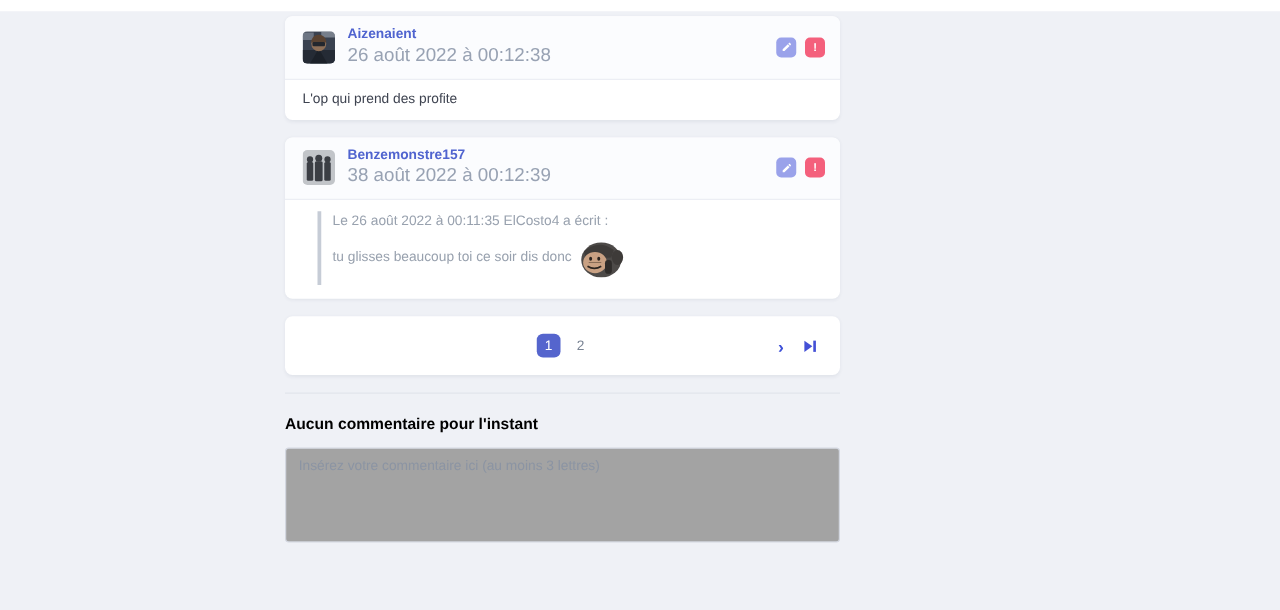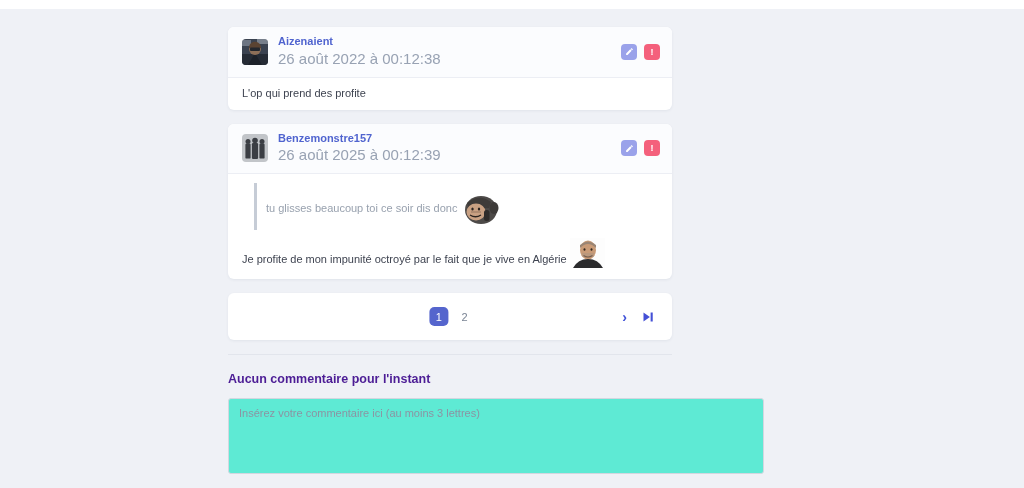--- a/index.html
+++ b/index.html
@@ -1,19 +1,19 @@
 <!DOCTYPE html>
 <html><head>
 <meta charset="utf-8">
 <style>
   * { margin:0; padding:0; box-sizing:border-box; }
   html,body { width:1024px; height:488px; overflow:hidden; }
   body { background:#eff1f6; font-family:"Liberation Sans", sans-serif; position:relative; }
   .top-bar { position:absolute; top:0; left:0; width:1024px; height:9px; background:#ffffff; }
-  .content-col { position:absolute; left:228px; top:27px; width:444px; }
+  .content-col { position:absolute; left:228px; top:13px; width:444px; }
 
   .card { background:#ffffff; border-radius:6px; box-shadow:0 1px 3px rgba(45,55,90,.07); overflow:hidden; }
   .post-card { margin-bottom:14px; }
   .post-header { display:flex; align-items:center; padding:8px 12px 8px 14px; background:#fbfcfe; border-bottom:1px solid #eceef4; }
   .avatar { width:26px; height:26px; border-radius:4px; overflow:hidden; flex:0 0 auto; }
   .avatar svg { display:block; }
   .author-block { margin-left:10px; line-height:1.25; }
   .author-name { font-size:11px; font-weight:bold; color:#5064cf; text-decoration:none; display:block; }
   .post-date { font-size:15px; color:#98a2b3; display:block; margin-top:1px; }
   .post-actions { margin-left:auto; display:flex; gap:7px; }
@@ -36,22 +36,22 @@
   .page-group { position:absolute; left:50%; transform:translateX(-54%); display:flex; align-items:center; }
   .page-current { width:19px; height:19px; background:#5565cd; color:#fff; font-size:11px; border:none; border-radius:5px; display:flex; align-items:center; justify-content:center; cursor:pointer; }
   .page-link { margin-left:13px; font-size:11px; color:#7a8494; text-decoration:none; cursor:pointer; }
   .page-nav { margin-left:auto; display:flex; align-items:center; gap:15px; }
   .nav-next { color:#3f51d8; font-size:14px; font-weight:bold; line-height:1; cursor:pointer; background:none; border:none; }
   .nav-last { cursor:pointer; background:none; border:none; padding:0; display:flex; }
 
   .divider { border:none; border-top:1px solid #e2e5ec; margin-top:14px; width:444px; }
 
   .comments { margin-top:17px; }
-  .comments-heading { font-size:12.5px; font-weight:bold; color:#4c1d95; }
-  .comment-box { margin-top:12px; width:536px; height:76px; border:1px solid #d3d7e0; border-radius:3px; background:#5eead4; padding:8px 10px; font-size:11px; font-family:"Liberation Sans", sans-serif; color:#3e4350; resize:none; }
+  .comments-heading { font-size:12.5px; font-weight:bold; color:#000000; }
+  .comment-box { margin-top:12px; width:444px; height:76px; border:1px solid #d3d7e0; border-radius:3px; background:#a3a3a3; padding:8px 10px; font-size:11px; font-family:"Liberation Sans", sans-serif; color:#3e4350; resize:none; }
   .comment-box::placeholder { color:#8b94a3; }
 </style>
 </head>
 <body>
 
 <div class="top-bar"></div>
 
 <div class="content-col">
 
   <div class="card post-card">
@@ -96,62 +96,50 @@
               <rect x="3.4" y="9.6" width="5.2" height="15" rx="1.2"></rect>
             <circle cx="13" cy="6.5" r="2.8"></circle>
               <rect x="9.9" y="9" width="6.2" height="16" rx="1.2"></rect>
             <circle cx="20" cy="7.5" r="2.5"></circle>
               <rect x="17.4" y="9.6" width="5.2" height="15" rx="1.2"></rect>
           </g>
         </svg>
       </span>
       <span class="author-block">
         <a class="author-name">Benzemonstre157</a>
-        <span class="post-date">26 août 2025 à 00:12:39</span>
+        <span class="post-date">38 août 2022 à 00:12:39</span>
       </span>
       <span class="post-actions">
         <button class="mini-btn edit">
           <svg width="9" height="9" viewBox="0 0 24 24">
             <path fill="#ffffff" d="M3 17.2V21h3.8L17.8 10 14 6.2 3 17.2zM20.7 7.1c.4-.4.4-1 0-1.4l-2.4-2.4c-.4-.4-1-.4-1.4 0l-1.8 1.8 3.8 3.8 1.8-1.8z"></path>
           </svg>
         </button>
         <button class="mini-btn report">
             <span>!</span>
           </button>
       </span>
     </div>
     <div class="post-body">
       <div class="quote">
+        <div class="quote-head">Le 26 août 2022 à 00:11:35 ElCosto4 a écrit :</div>
         <div class="smiley-line">
           <span class="txt">tu glisses beaucoup toi ce soir dis donc</span>
           <svg width="40" height="29" viewBox="0 0 40 29" style="margin-left:2px">
             <ellipse cx="22" cy="15" rx="16" ry="14" fill="#4d4a48"></ellipse>
             <ellipse cx="35" cy="13" rx="4.5" ry="6" fill="#3e3b39"></ellipse>
             <path d="M8 8 Q20 -2 32 7 L30 13 L10 14 Z" fill="#3e3b39"></path>
             <ellipse cx="17" cy="17" rx="9.5" ry="8.5" fill="#c9a183"></ellipse>
             <ellipse cx="13.5" cy="14" rx="1.2" ry="1.6" fill="#2b2420"></ellipse>
             <ellipse cx="20" cy="14" rx="1.2" ry="1.6" fill="#2b2420"></ellipse>
             <path d="M11 20 q5.5 3.5 11 0" stroke="#2b2420" stroke-width="1.3" fill="none"></path>
             <path d="M12 17 h10" stroke="#4a3a2c" stroke-width=".8" fill="none" opacity=".5"></path>
             <rect x="25" y="15" width="5.5" height="11" rx="2.5" fill="#2f2c2a"></rect>
           </svg>
         </div>
-      </div>
-      <div class="main-line">
-        <span class="txt">Je profite de mon impunité octroyé par le fait que je vive en Algérie</span>
-        <svg width="35" height="30" viewBox="0 0 35 30" style="margin-left:3px">
-          <rect width="35" height="30" fill="#fdfdfd"></rect>
-          <ellipse cx="18" cy="12" rx="8" ry="9.5" fill="#c99b77"></ellipse>
-          <path d="M10 10 Q18 2 26 10 L26 7 Q18 0 10 7 Z" fill="#9a8574"></path>
-          <ellipse cx="14.5" cy="11.5" rx="1" ry="1.3" fill="#33281e"></ellipse>
-          <ellipse cx="21.5" cy="11.5" rx="1" ry="1.3" fill="#33281e"></ellipse>
-          <path d="M13.5 17.5 q4.5 3 9 0" stroke="#6d4f3a" stroke-width="1.2" fill="none"></path>
-          <path d="M12 15 h12 v4 h-12 z" fill="#8f8f8f" opacity=".25"></path>
-          <path d="M3 30 Q8 21 18 21 T33 30 Z" fill="#2b2b2d"></path>
-        </svg>
       </div>
     </div>
   </div>
 
   <div class="card pagination-card">
     <span class="page-group">
       <button class="page-current">1</button>
       <a class="page-link">2</a>
     </span>
     <span class="page-nav">

